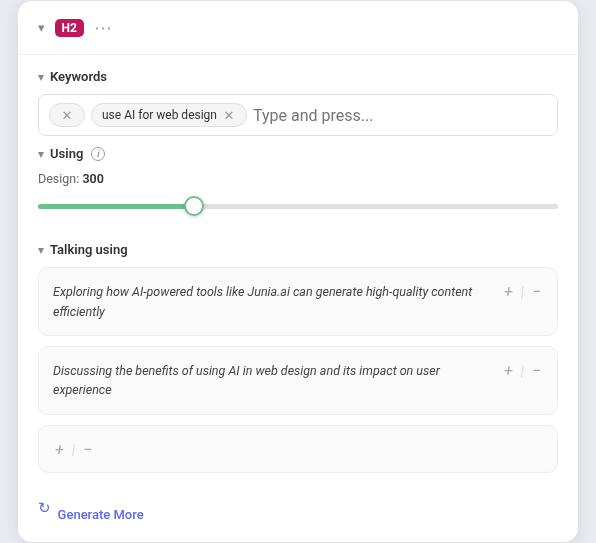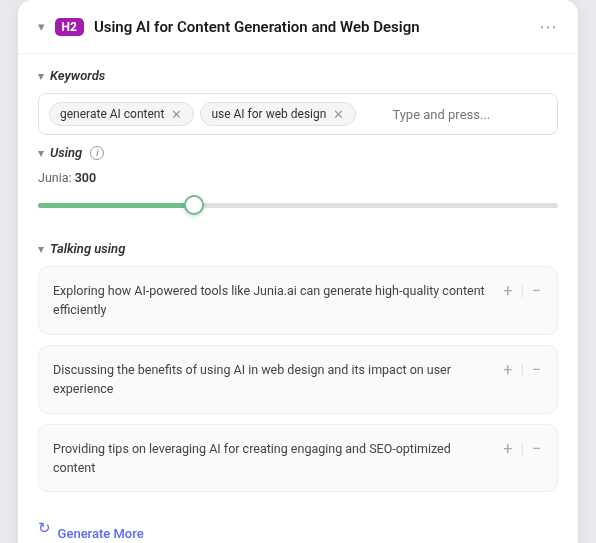--- a/index.html
+++ b/index.html
@@ -35,21 +35,21 @@
       border-bottom: 1px solid #f0f0f0;
     }
 
     .chevron-icon {
       color: #888;
       font-size: 13px;
       cursor: pointer;
     }
 
     .h2-badge {
-      background: #a21caf;
+      background: #be185d;
       color: white;
       font-size: 12px;
       font-weight: 700;
       border-radius: 5px;
       padding: 2px 7px;
       flex-shrink: 0;
     }
 
     .header-title {
       flex: 1;
@@ -80,21 +80,20 @@
 
     .section-chevron {
       color: #888;
       font-size: 12px;
     }
 
     .section-label {
       font-size: 13px;
       font-weight: 600;
       color: #333;
-      font-style: italic;
     }
 
     .info-icon {
       width: 14px;
       height: 14px;
       border-radius: 50%;
       border: 1.5px solid #999;
       color: #999;
       font-size: 9px;
       display: flex;
@@ -136,26 +135,25 @@
       display: flex;
       align-items: center;
       justify-content: center;
       width: 14px;
       height: 14px;
     }
 
     .keyword-input {
       border: none;
       outline: none;
-      font-size: 13px;
+      font-size: 16px;
       color: #0369a1;
       flex: 1;
       min-width: 100px;
       background: transparent;
-      margin-left: 30px;
     }
 
     
     .count-label {
       font-size: 12.5px;
       color: #666;
       margin-bottom: 8px;
     }
 
     .count-value {
@@ -206,20 +204,21 @@
     .talking-point-card {
       background: #fafafa;
       border: 1.5px solid #eeeeee;
       border-radius: 10px;
       padding: 14px 14px;
       margin-bottom: 10px;
       display: flex;
       align-items: flex-start;
       justify-content: space-between;
       gap: 10px;
+      font-style: italic;
     }
 
     .talking-point-text {
       font-size: 12.5px;
       color: #444;
       line-height: 1.55;
       flex: 1;
     }
 
     .talking-point-actions {
@@ -270,50 +269,48 @@
     }
   </style>
 </head>
 <body>
 
 <div class="card">
 
   <div class="header">
     <span class="chevron-icon">▾</span>
     <span class="h2-badge">H2</span>
-    <span class="header-title">Using AI for Content Generation and Web Design</span>
     <span class="menu-icon">⋯</span>
   </div>
 
   <div class="section">
     <div class="section-header">
       <span class="section-chevron">▾</span>
       <span class="section-label">Keywords</span>
     </div>
     <div class="keywords-container">
       <div class="keyword-tag">
-        <span>generate AI content</span>
         <span class="keyword-remove">✕</span>
       </div>
       <div class="keyword-tag">
         <span>use AI for web design</span>
         <span class="keyword-remove">✕</span>
       </div>
       <input class="keyword-input" placeholder="Type and press..." style="">
     </div>
   </div>
 
   <div class="words-section">
     <div class="section-header">
       <span class="section-chevron">▾</span>
       <span class="section-label">Using</span>
       <span class="info-icon">i</span>
     </div>
     <div class="count-label">
-      <span>Junia: </span><span class="count-value">300</span>
+      <span>Design: </span><span class="count-value">300</span>
     </div>
     <div class="slider-container">
       <div class="slider-track">
         <div class="slider-fill"></div>
         <div class="slider-thumb"></div>
       </div>
     </div>
   </div>
 
   <div class="section" style="margin-top:10px;">
@@ -334,21 +331,20 @@
     <div class="talking-point-card">
       <span class="talking-point-text">Discussing the benefits of using AI in web design and its impact on user experience</span>
       <div class="talking-point-actions">
         <span class="action-btn">+</span>
         <span class="action-divider">|</span>
         <span class="action-btn">−</span>
       </div>
     </div>
 
     <div class="talking-point-card">
-      <span class="talking-point-text">Providing tips on leveraging AI for creating engaging and SEO-optimized content</span>
       <div class="talking-point-actions">
         <span class="action-btn">+</span>
         <span class="action-divider">|</span>
         <span class="action-btn">−</span>
       </div>
     </div>
   </div>
 
   <div class="generate-more-section">
     <span class="refresh-icon">↻</span>

